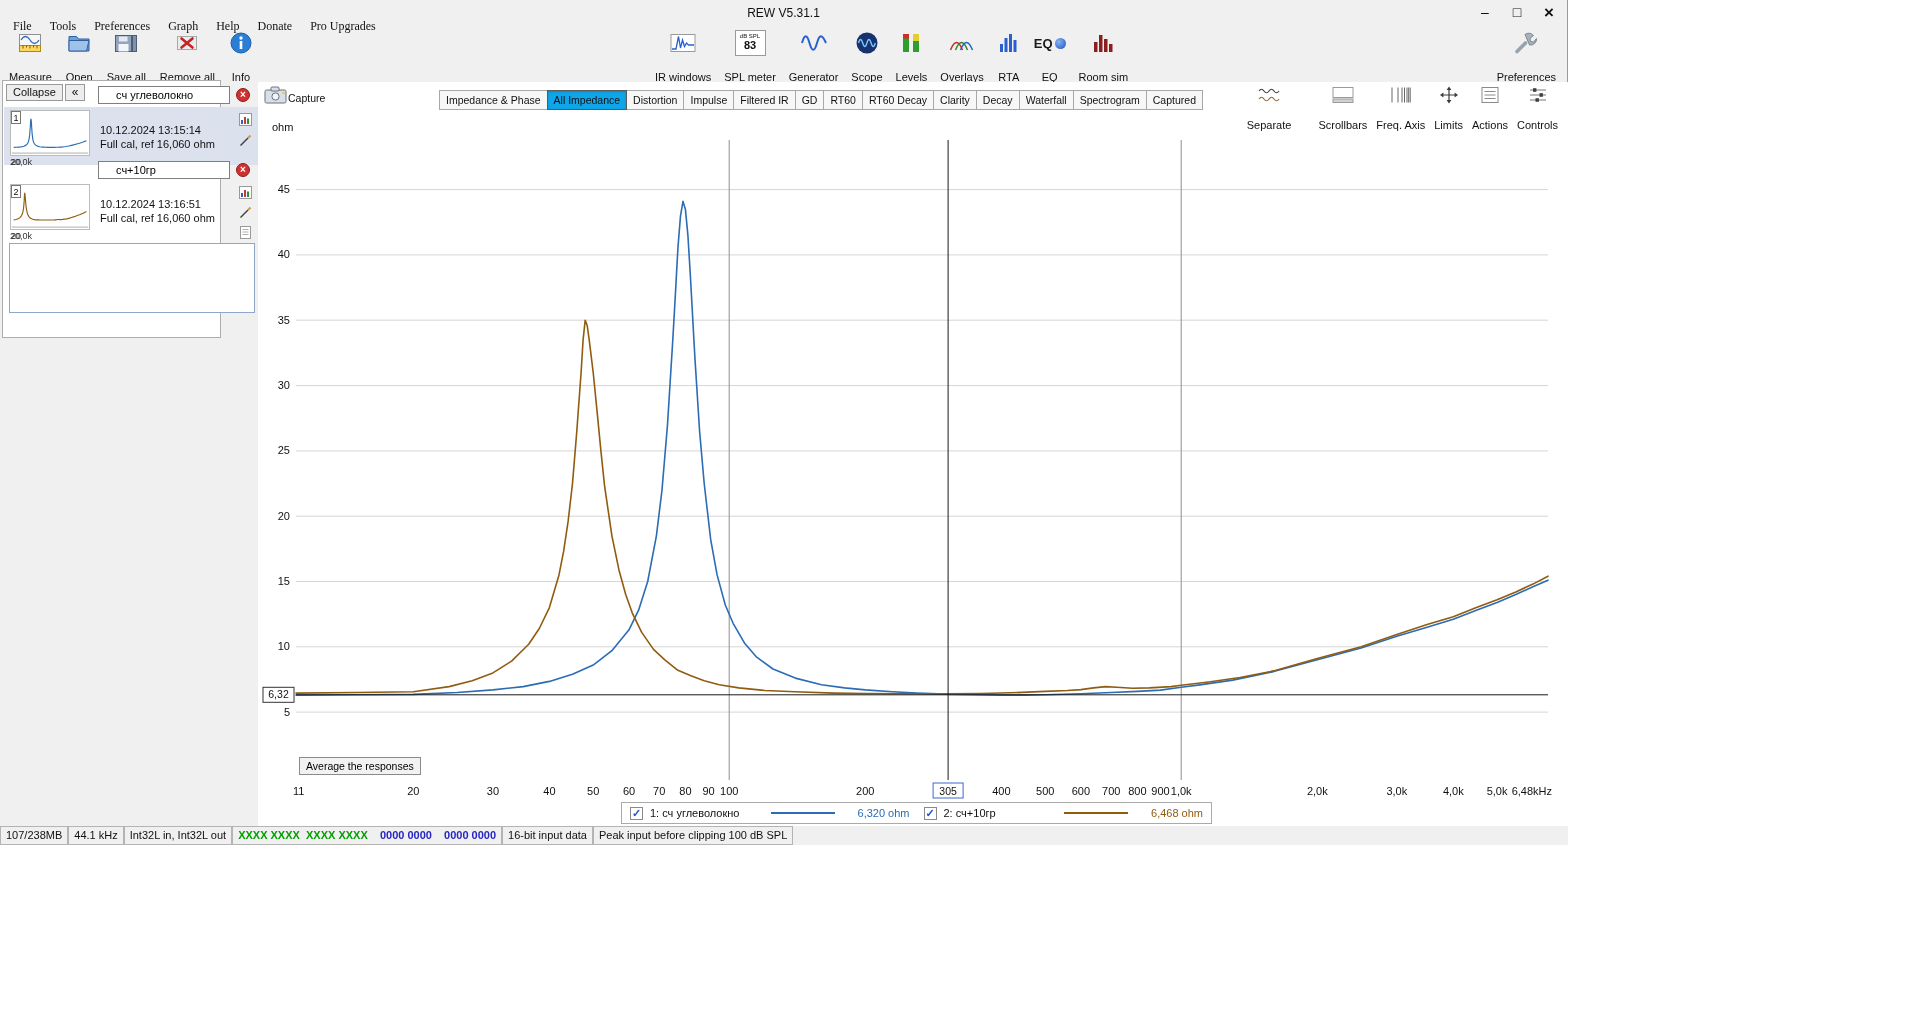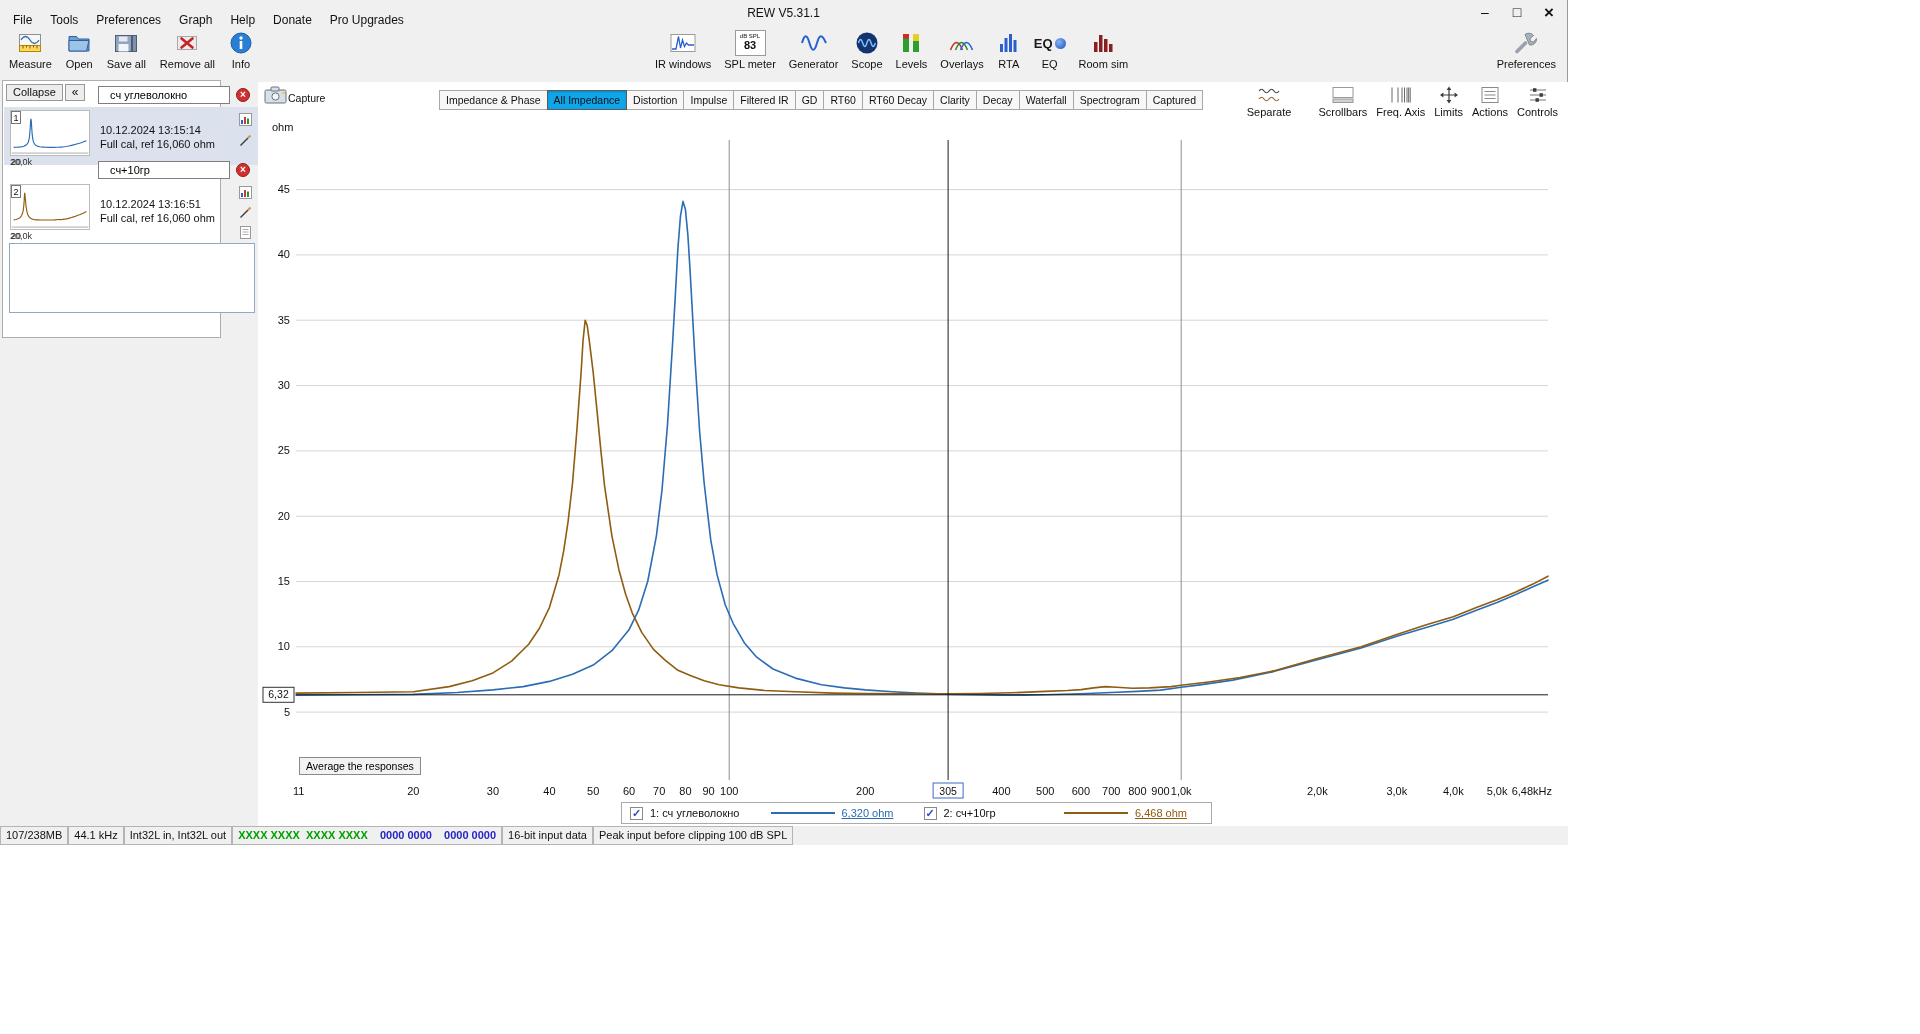--- a/index.html
+++ b/index.html
@@ -2,45 +2,45 @@
 <html><head>
 <meta charset="utf-8">
 <style>
   *{margin:0;padding:0;box-sizing:border-box;}
   html,body{width:1920px;height:1034px;background:#ffffff;font-family:"Liberation Sans",sans-serif;color:#111;overflow:hidden;}
   .window{position:absolute;left:0;top:0;width:1568px;height:845px;background:#f0f0f0;border-right:1px solid #9a9a9a;border-bottom:1px solid #9a9a9a;}
 
   
   .titlebar{position:absolute;left:0;top:0;width:100%;height:26px;background:#f0f0f0;}
   .menubar{position:absolute;left:4px;top:0;height:26px;display:flex;align-items:center;z-index:2;}
-  .menu-item{padding:7px 9px;font-size:12px;height:26px;line-height:26px;white-space:nowrap;cursor:default;}
+  .menu-item{padding:13px 9px;font-size:12px;height:26px;line-height:26px;white-space:nowrap;cursor:default;font-family:Liberation Serif, serif;}
   .win-title{position:absolute;left:0;top:0;width:100%;height:26px;text-align:center;line-height:26px;font-size:12px;}
   .win-controls{position:absolute;right:2px;top:0;height:26px;display:flex;z-index:2;}
   .win-btn{width:32px;height:26px;text-align:center;line-height:25px;font-size:14px;cursor:default;}
   .win-btn.close{font-size:17px;font-weight:bold;}
 
   
   .toolbar{position:absolute;left:0;top:26px;width:100%;height:56px;}
   .tb-left{position:absolute;left:6px;top:1px;display:flex;gap:8px;}
   .tb-center{position:absolute;left:652px;top:1px;display:flex;gap:7px;}
   .tb-right{position:absolute;right:8px;top:1px;}
   .tbtn{display:flex;flex-direction:column;align-items:center;padding:2px 3px;}
   .tb-icon{height:28px;display:flex;align-items:center;justify-content:center;}
-  .tb-label{font-size:11px;margin-top:1px;white-space:nowrap;}
+  .tb-label{font-size:11px;margin-top:14px;white-space:nowrap;}
   .spl-box{width:31px;height:26px;border:1px solid #9a9a9a;background:#fff;display:flex;flex-direction:column;align-items:center;}
   .spl-u{font-size:6px;margin-top:2px;letter-spacing:0;}
   .spl-v{font-size:11px;font-weight:bold;line-height:12px;}
   .eq-ic{display:flex;align-items:center;gap:2px;font-weight:bold;font-size:13px;color:#1a1a1a;}
   .eq-dot{width:11px;height:11px;border-radius:50%;background:radial-gradient(circle at 35% 35%,#85b4f2,#1a4fbe);}
 
   
   .left-panel{position:absolute;left:2px;top:80px;width:219px;height:258px;background:#fff;border:1px solid #adadad;}
   .collapse-btn{position:absolute;left:3px;top:3px;height:17px;padding:0 6px;font-size:11px;background:#ededed;border:1px solid #999;line-height:15px;}
   .collapse-arrows{position:absolute;left:62px;top:3px;width:20px;height:17px;font-size:12px;text-align:center;background:#ededed;border:1px solid #999;line-height:15px;}
-  .meas-name{position:absolute;left:95px;width:132px;height:18px;border:1px solid #7f7f7f;font-size:11px;padding:0 11px;font-family:"Liberation Sans",sans-serif;}
+  .meas-name{position:absolute;left:95px;width:132px;height:18px;border:1px solid #7f7f7f;font-size:11px;padding:0 17px;font-family:"Liberation Sans",sans-serif;}
   .red-x{position:absolute;width:14px;height:14px;border-radius:50%;background:#d03030;border:1px solid #8f1d1d;color:#fff;font-size:10px;font-weight:bold;text-align:center;line-height:12px;}
   .meas-body{position:absolute;left:1px;width:254px;}
   .meas-body.selected{background:#dbe2ee;}
   .thumb{position:absolute;left:6px;top:3px;width:80px;height:46px;background:#fff;border:1px solid #bbb;}
   .meas-num{position:absolute;left:7px;top:4px;min-width:10px;height:13px;background:#fff;border:1px solid #777;font-size:9px;text-align:center;line-height:12px;padding:0 1px;}
   .t-min{position:absolute;left:7px;top:50px;font-size:9px;color:#333;}
   .t-max{position:absolute;left:6px;top:50px;width:81px;text-align:left;font-size:9px;color:#333;}
   .meas-date,.meas-cal{position:absolute;left:96px;font-size:11px;white-space:nowrap;}
   .mini-ic{position:absolute;left:236px;width:14px;height:14px;}
   .notes-box{position:absolute;left:6px;top:162px;width:246px;height:70px;background:#fff;border:1px solid #8fa8c8;}
@@ -59,21 +59,21 @@
   .ohm-label{position:absolute;left:272px;top:121px;font-size:11px;z-index:3;}
   #main-chart{position:absolute;left:260px;top:128px;z-index:2;background:#fff;}
   .avg-btn{position:absolute;left:299px;top:757px;height:18px;padding:0 6px;font-size:10.5px;background:#f2f2f2;border:1px solid #8a8a8a;z-index:4;line-height:16px;font-family:"Liberation Sans",sans-serif;}
 
   
   .legend{position:absolute;left:621px;top:802px;width:591px;height:22px;background:#fff;border:1px solid #aaa;display:flex;align-items:center;padding:0 8px;gap:14px;z-index:4;}
   .leg-item{flex:1;display:flex;align-items:center;gap:7px;}
   .cb{width:13px;height:13px;background:#fff;border:1px solid #8a8a8a;font-size:11px;font-weight:bold;color:#2b50c8;text-align:center;line-height:11px;flex:none;}
   .leg-label{font-size:11px;white-space:nowrap;flex:1;}
   .leg-line{width:64px;height:2px;flex:none;}
-  .leg-val{font-size:11px;white-space:nowrap;width:68px;text-align:left;flex:none;text-decoration:underline;}
+  .leg-val{font-size:11px;white-space:nowrap;width:68px;text-align:right;flex:none;}
 
   
   .statusbar{position:absolute;left:0;top:826px;width:1568px;height:19px;display:flex;background:#f0f0f0;}
   .sseg{border:1px solid #b4b4b4;font-size:11px;line-height:16px;padding:0 5px;white-space:nowrap;overflow:hidden;}
   .sg{color:#00a000;font-weight:bold;}
   .sb{color:#2525c4;font-weight:bold;padding-left:6px;}
 </style>
 </head>
 <body>
 

